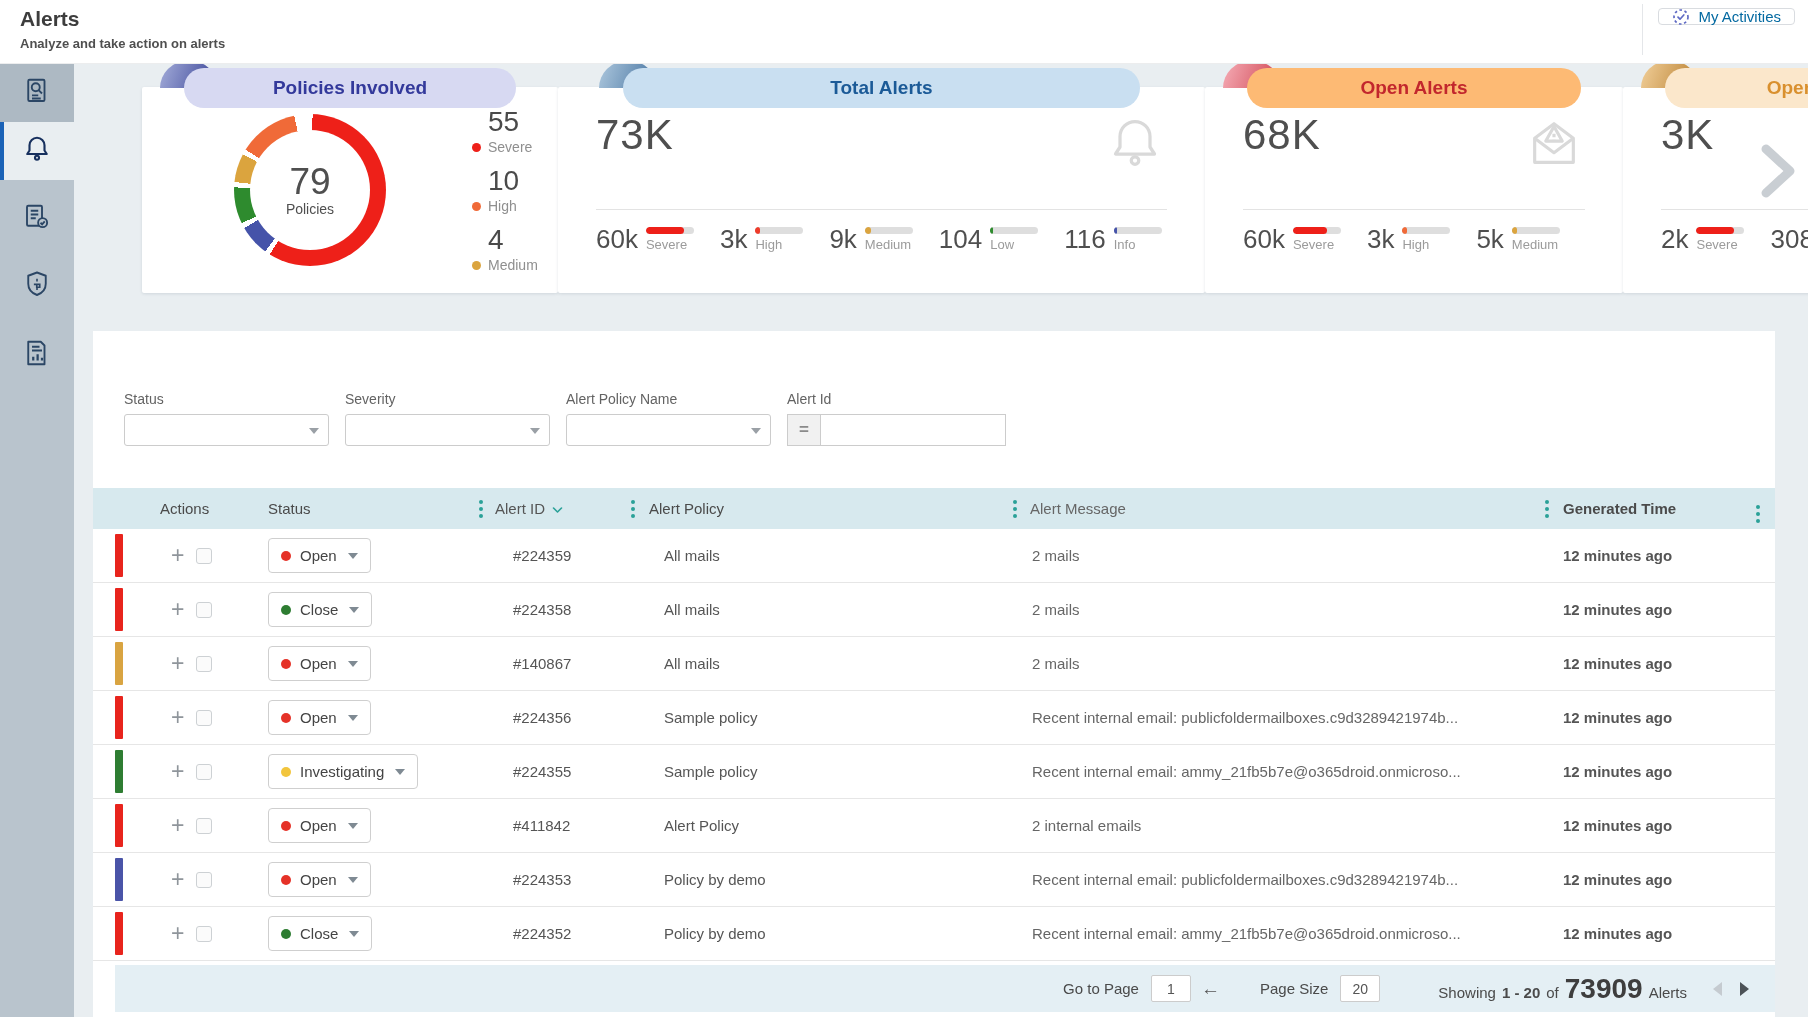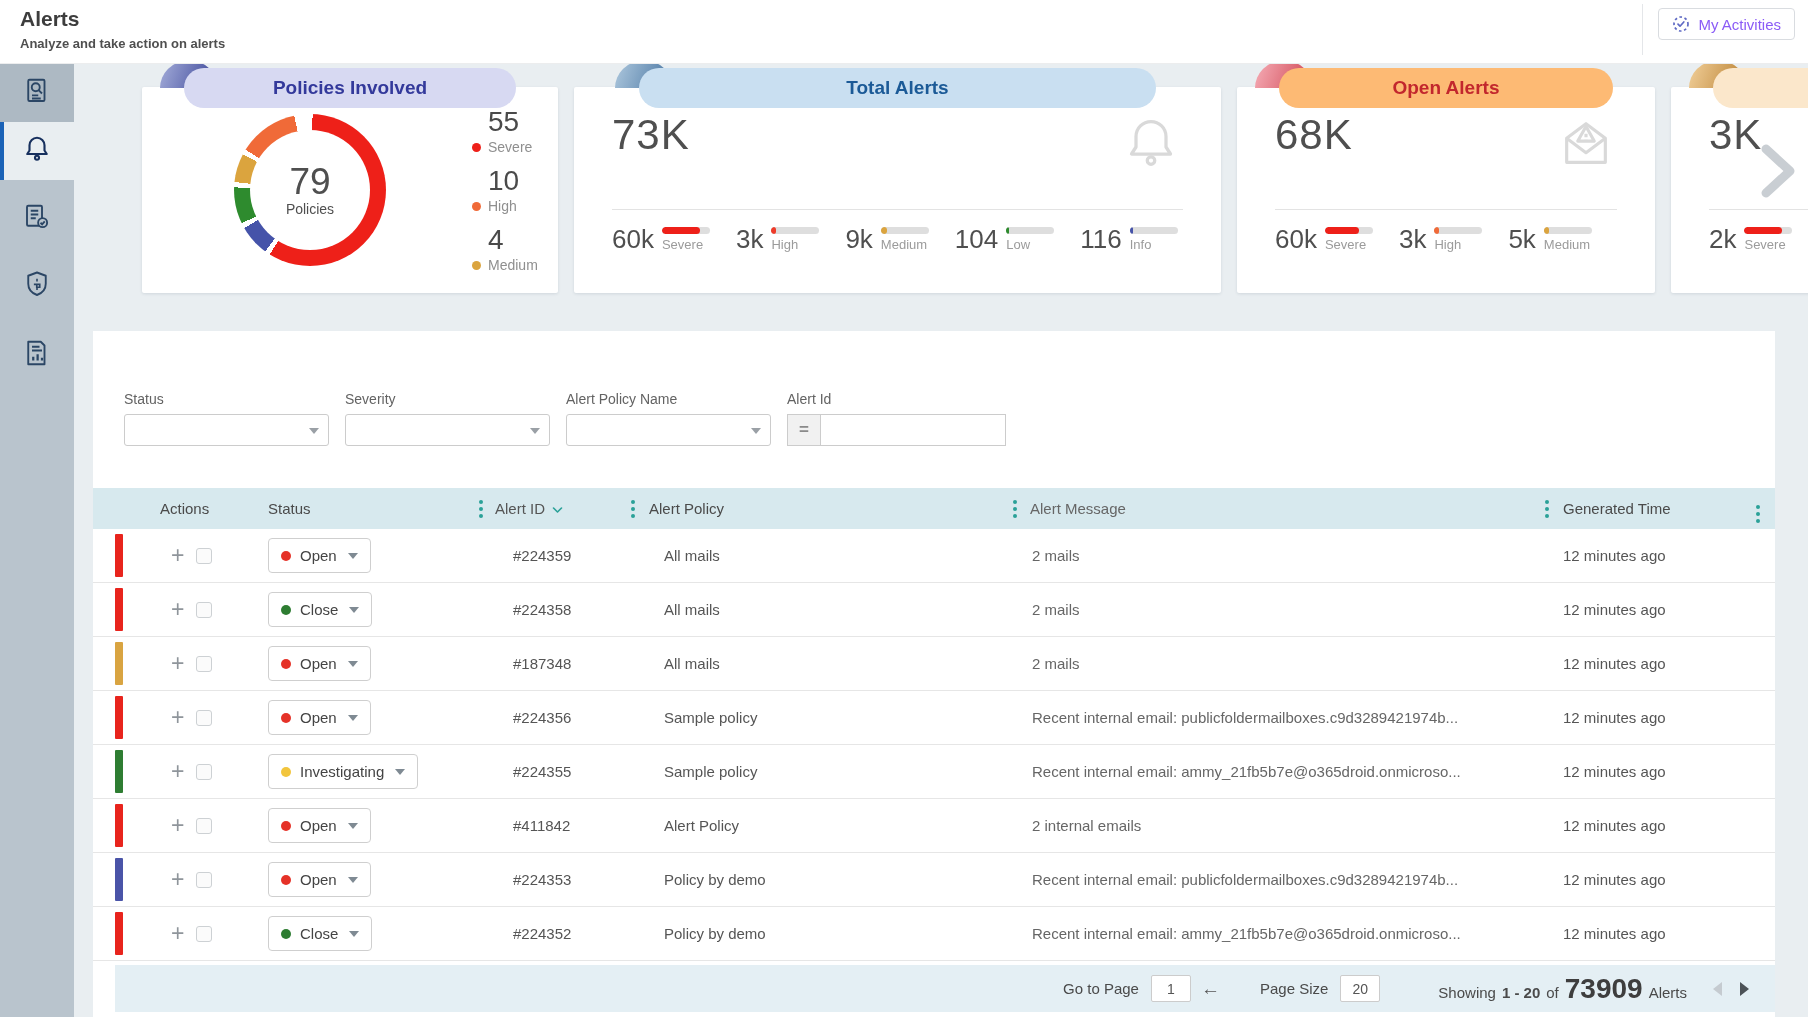--- a/index.html
+++ b/index.html
@@ -4,33 +4,33 @@
 <style>
   * { margin:0; padding:0; box-sizing:border-box; }
   html,body { width:1808px; height:1017px; overflow:hidden; }
   body { font-family:"Liberation Sans","DejaVu Sans",sans-serif; background:#e9eef1; position:relative; color:#4a4a4a; }
 
   
   .hdr { position:absolute; top:0; left:0; width:1808px; height:64px; background:#fff; border-bottom:1px solid #ecedee; z-index:30; }
   .hdr-title { position:absolute; left:20px; top:7px; font-size:21px; font-weight:700; color:#3d3d3d; }
   .hdr-sub   { position:absolute; left:20px; top:36px; font-size:13px; font-weight:600; color:#4f4f4f; }
   .hdr-divider { position:absolute; right:165px; top:4px; bottom:8px; width:1px; background:#e4e6e9; }
-  .activities-btn { position:absolute; right:13px; top:8px; height:32px; display:flex; align-items:center; gap:8px;
-      border:1px solid #d9dce0; border-radius:4px; background:#fff; padding:0 13px; font-size:15px; color:#8b5cf6; cursor:pointer; }
+  .activities-btn { position:absolute; right:13px; top:8px; height:17px; display:flex; align-items:center; gap:8px;
+      border:1px solid #d9dce0; border-radius:4px; background:#fff; padding:0 13px; font-size:15px; color:#0369a1; cursor:pointer; }
 
   
   .sidebar { position:absolute; left:0; top:64px; bottom:0; width:74px; background:#b9c4cd; z-index:20; }
   .side-item { width:74px; height:58px; display:flex; align-items:center; justify-content:center; position:relative; }
   .side-item.shade { background:#adb9c3; }
   .side-item.active { background:#e9eef1; }
   .side-item.active::before { content:""; position:absolute; left:0; top:0; bottom:0; width:4px; background:#1b63b7; }
   .side-item.spaced { margin-top:10px; }
 
   
-  .cards-strip { position:absolute; left:142px; top:87px; width:1666px; height:206px; display:flex; gap:16px; z-index:5; }
+  .cards-strip { position:absolute; left:142px; top:87px; width:1666px; height:206px; display:flex; z-index:5; }
   .card { position:relative; background:#fff; border-radius:2px; box-shadow:0 1px 3px rgba(40,60,80,.12); height:206px; flex:none; }
   .card-0 { width:416px; } .card-1 { width:647px; } .card-2 { width:418px; } .card-3 { width:420px; }
   .pill { position:absolute; top:-19px; left:10%; width:80%; height:40px; border-radius:22px; display:flex; align-items:center; justify-content:center;
       font-size:19px; font-weight:700; z-index:2; white-space:nowrap; }
   .card-3 .pill { width:60%; }
   .hump { position:absolute; top:-26px; left:calc(10% - 24px); width:58px; height:27px; border-radius:29px 29px 0 0; z-index:1; }
   .hump-0 { background:linear-gradient(110deg,#9aa3d3 10%,#46509f 85%); }
   .hump-1 { background:linear-gradient(110deg,#a4c0d8 10%,#537ea8 85%); }
   .hump-2 { background:linear-gradient(110deg,#f2a3ad 10%,#d4525e 85%); }
   .hump-3 { background:linear-gradient(110deg,#ecc890 10%,#c08a3e 85%); }
@@ -79,21 +79,21 @@
   .thead { position:absolute; left:0; top:157px; width:100%; height:41px; background:#d7e9ee; display:flex; align-items:center; font-size:15px; color:#4a4a4a; }
   .rows { position:absolute; left:0; top:198px; width:100%; }
   .trow { height:54px; display:flex; align-items:center; border-bottom:1px solid #e6e6e6; position:relative; font-size:15px; color:#555; background:#fff; }
   .c { flex:none; white-space:nowrap; overflow:hidden; }
   .c-actions { width:170px; display:flex; align-items:center; gap:12px; padding-left:78px; }
   .c-status { width:205px; padding-left:5px; }
   .c-dot { width:26px; display:flex; justify-content:center; }
   .c-id { width:126px; padding-left:19px; color:#555; }
   .c-policy { width:356px; padding-left:18px; }
   .c-msg { width:506px; padding-left:4px; color:#666; }
-  .c-time { width:196px; padding-left:3px; }
+  .c-time { width:196px; padding-left:3px;font-weight:bold; }
   .c-end { width:23px; }
   .thead .c-id { padding-left:1px; display:flex; align-items:center; gap:7px; }
   .thead .c-policy { padding-left:3px; } .thead .c-msg { padding-left:2px; } .thead .c-actions { padding-left:67px; }
 
   .rowbar { position:absolute; left:22px; top:5px; bottom:5px; width:8px; border-radius:1px; }
   .plus { font-size:23px; color:#8f959b; line-height:1; cursor:pointer; }
   .cbx { width:16px; height:16px; border:1px solid #cdd1d4; border-radius:3px; background:#fbfbfb; cursor:pointer; flex:none; }
   .pillbtn { display:inline-flex; align-items:center; gap:9px; border:1px solid #cfcfcf; border-radius:4px; padding:8px 12px; background:#fff; cursor:pointer; font-size:15px; color:#444; }
   .sdot { width:10px; height:10px; border-radius:50%; flex:none; }
   .caret { width:0; height:0; border-left:5px solid transparent; border-right:5px solid transparent; border-top:6px solid #7f8a93; margin-left:2px; }
@@ -528,21 +528,21 @@
           <span class="cbx"></span>
         </div>
         <div class="c c-status">
           <span class="pillbtn">
             <span class="sdot" style="background: rgb(229, 50, 40);"></span>
             <span>Open</span>
             <span class="caret"></span>
           </span>
         </div>
         <div class="c c-dot"></div>
-        <div class="c c-id">#187348</div>
+        <div class="c c-id">#140867</div>
         <div class="c c-dot"></div>
         <div class="c c-policy">All mails</div>
         <div class="c c-dot"></div>
         <div class="c c-msg">2 mails</div>
         <div class="c c-dot"></div>
         <div class="c c-time">12 minutes ago</div>
         <div class="c c-end"></div>
       </div>
 
       <div class="trow">

